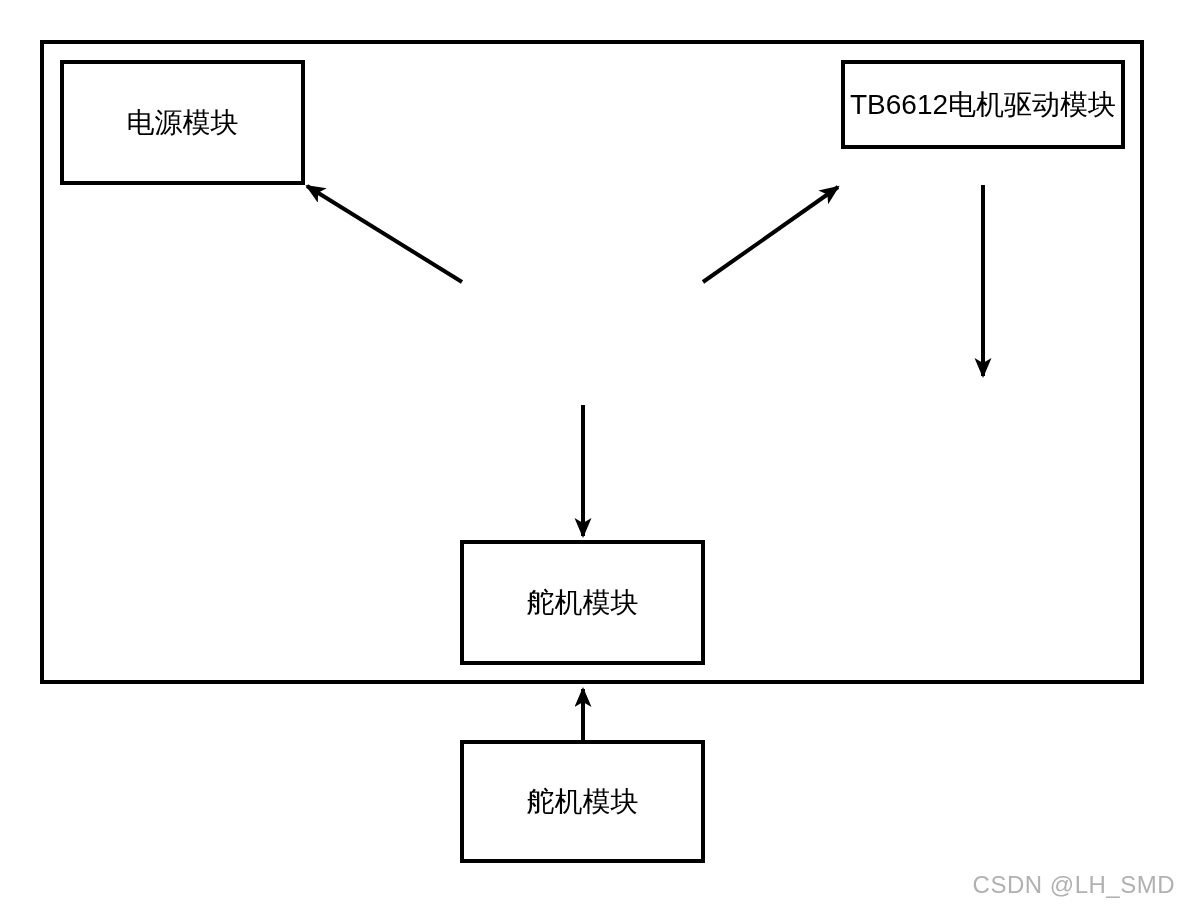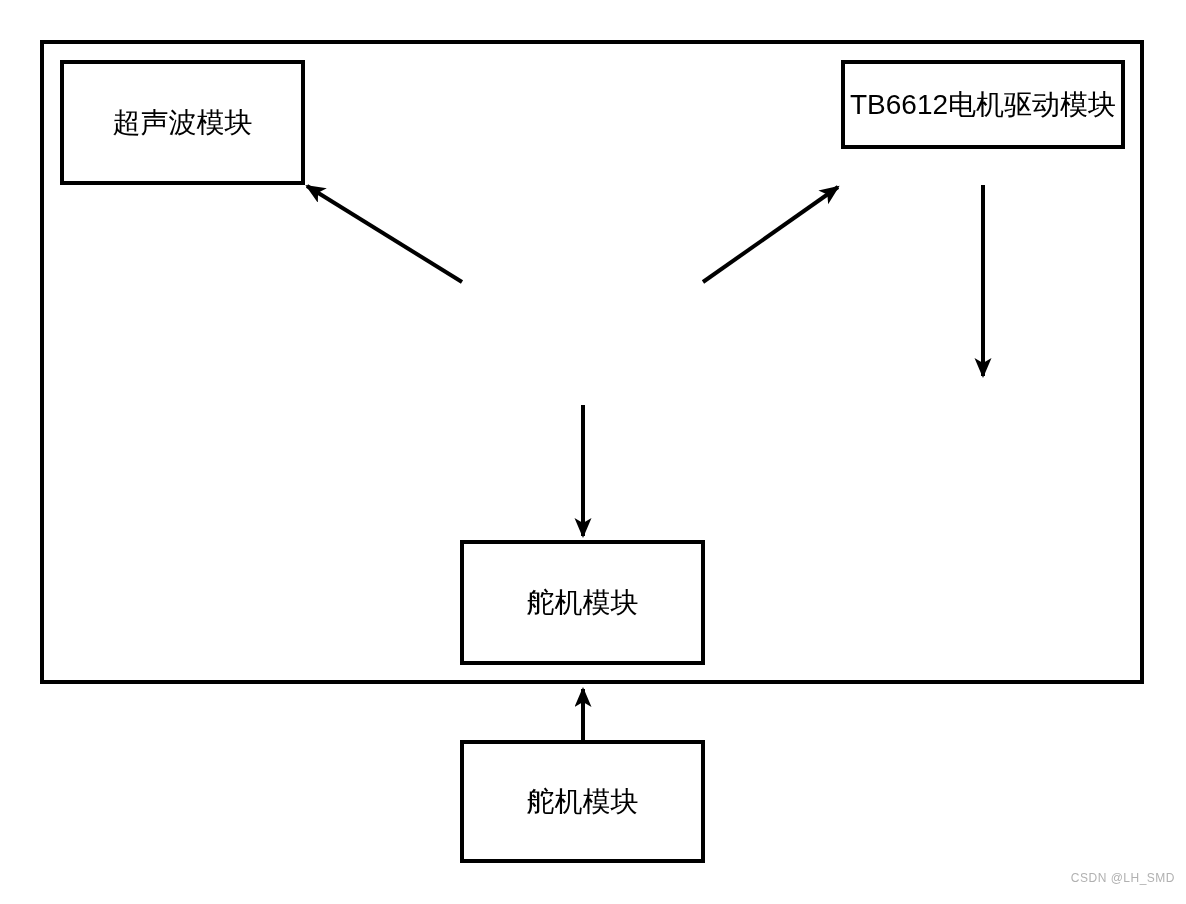--- a/index.html
+++ b/index.html
@@ -49,21 +49,21 @@
     left: 0;
     top: 0;
     width: 1186px;
     height: 904px;
     pointer-events: none;
   }
   .watermark {
     position: absolute;
     right: 11px;
     top: 871px;
-    font-size: 12px;
+    font-size: 24px;
     color: #b1b1b1;
     letter-spacing: 0.5px;
     white-space: nowrap;
   }
 </style>
 </head>
 <body>
 
 <div id="canvas">
 
@@ -76,21 +76,21 @@
       </marker>
     </defs>
     <line x1="462" y1="282" x2="307" y2="186" stroke="#000000" stroke-width="4" marker-end="url(#arrowhead)"></line>
     <line x1="703" y1="282" x2="838" y2="187" stroke="#000000" stroke-width="4" marker-end="url(#arrowhead)"></line>
     <line x1="983" y1="185" x2="983" y2="376" stroke="#000000" stroke-width="4" marker-end="url(#arrowhead)"></line>
     <line x1="583" y1="405" x2="583" y2="536" stroke="#000000" stroke-width="4" marker-end="url(#arrowhead)"></line>
     <line x1="583" y1="742" x2="583" y2="689" stroke="#000000" stroke-width="4" marker-end="url(#arrowhead)"></line>
   </svg>
 
   <div class="node" id="node-ultrasonic">
-    <span>超声波模块</span>
+    <span>电源模块</span>
   </div>
 
   <div class="node" id="node-tb6612">
     <span>TB6612电机驱动模块</span>
   </div>
 
 
 
   <div class="node" id="node-servo">
     <span>舵机模块</span>

